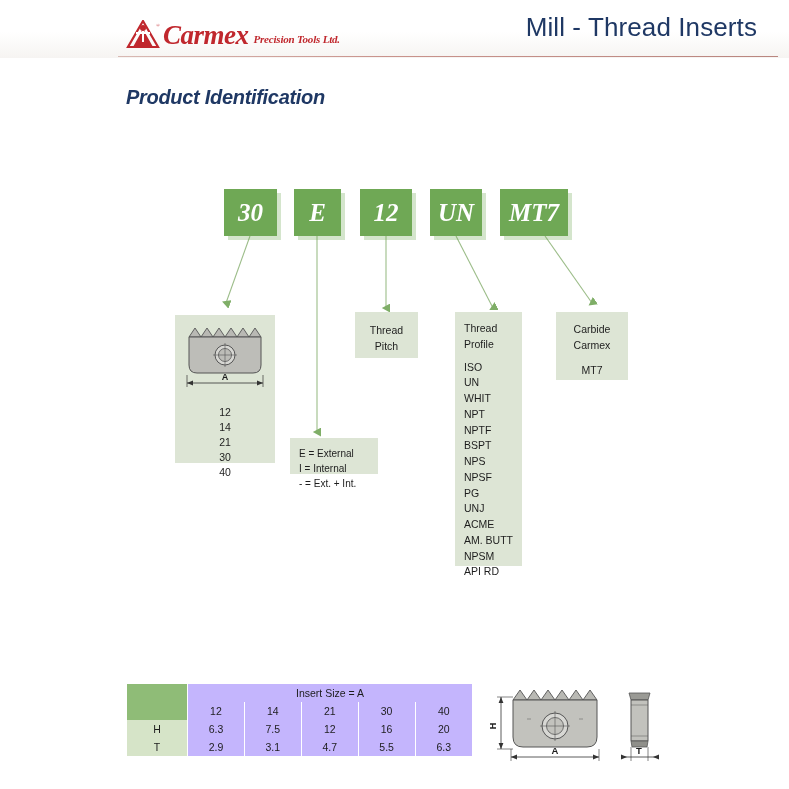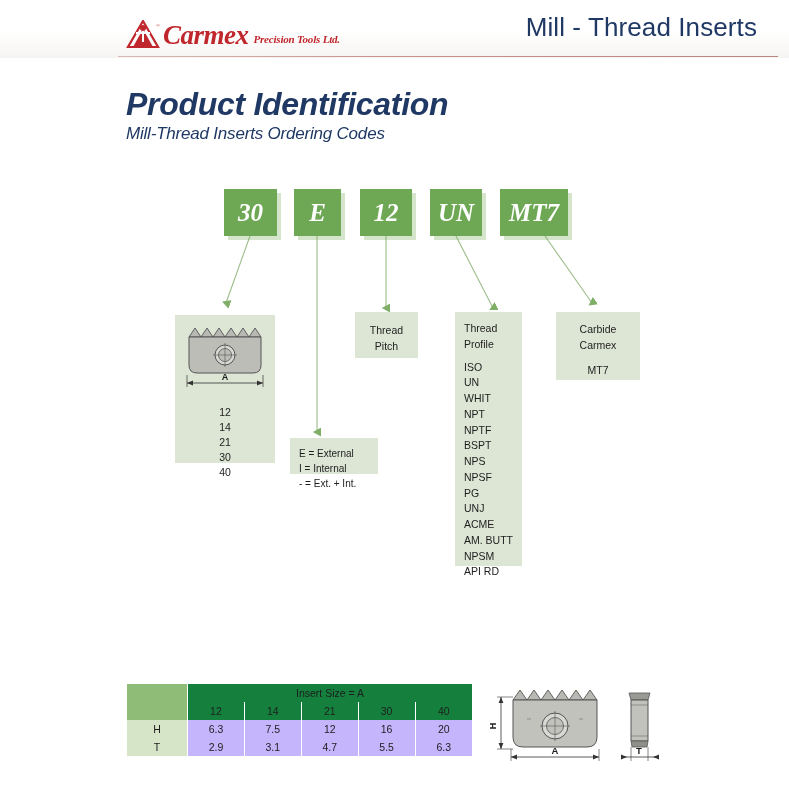--- a/index.html
+++ b/index.html
@@ -21,21 +21,21 @@
   #logo{position:absolute;left:126px;top:18px;height:34px;display:flex;align-items:center;}
   #logo-mark{width:34px;height:30px;position:relative;margin-right:3px;}
   #brand{font-family:"Liberation Serif", serif;font-style:italic;font-weight:bold;
      font-size:27px;color:#c0272d;letter-spacing:-0.5px;line-height:1;}
   #brand-sub{font-family:"Liberation Serif", serif;font-style:italic;font-weight:bold;
      font-size:11px;color:#c0272d;margin-left:5px;margin-top:8px;letter-spacing:-0.2px;}
   #doc-title{position:absolute;right:32px;top:12px;font-size:26px;color:#1f3864;
      font-weight:normal;letter-spacing:0.1px;}
 
   
-  #sec-title{position:absolute;left:126px;top:86px;font-size:32px;font-weight:bold;
+  #sec-title{position:absolute;left:126px;top:86px;font-size:20px;font-weight:bold;
      font-style:italic;color:#1f3864;letter-spacing:-0.3px;}
   #sec-sub{position:absolute;left:126px;top:124px;font-size:17px;font-style:italic;
      color:#1f3864;letter-spacing:-0.2px;}
 
   
   .code-box{position:absolute;background:#6fa855;color:#ffffff;
      font-family:"Liberation Serif", serif;font-weight:bold;font-style:italic;
      display:flex;align-items:center;justify-content:center;
      box-shadow:4px 4px 0 rgba(111,168,85,0.30);font-size:25px;}
 
@@ -54,21 +54,21 @@
   #insert-box{position:absolute;left:175px;top:315px;width:100px;height:148px;
      background:#dde5d5;}
   #size-list{position:absolute;left:0;right:0;top:90px;text-align:center;
      font-size:10.5px;line-height:1.42;color:#1d1d1d;}
 
   
   #table-wrap{position:absolute;left:127px;top:684px;width:345px;height:74px;}
   table.spec{border-collapse:collapse;width:345px;table-layout:fixed;font-size:10.5px;}
   table.spec td,table.spec th{text-align:center;font-weight:normal;color:#1d1d1d;
      border-right:1px solid #ffffff;padding:0;height:18px;vertical-align:middle;}
-  table.spec .hdr{background:#15803d;}
+  table.spec .hdr{background:#c4b5fd;}
   table.spec .bdy{background:#c4b5fd;margin-top:44px;}
   table.spec .lastcol{border-right:none;}
   table.spec .rowlab{background:#d6e4c8;}
   table.spec .hdr-blank{background:#8fbc77;}
 
   
   #drawings{position:absolute;left:487px;top:681px;width:185px;height:86px;}
 </style>
 </head>
 <body>
@@ -88,21 +88,20 @@
         </svg>
       </span>
       <span id="brand">Carmex</span>
       <span id="brand-sub">Precision Tools Ltd.</span>
     </div>
     <div id="doc-title">Mill - Thread Inserts</div>
   </div>
   <div id="header-rule"></div>
 
   <div id="sec-title">Product Identification</div>
-  <div id="sec-sub">Mill-Thread Inserts Ordering Codes</div>
 
   <svg id="connectors">
     <defs>
       <marker id="arrow" markerWidth="9" markerHeight="9" refX="4.5" refY="4.2" orient="auto" markerUnits="userSpaceOnUse">
         <path d="M0,0 L9,0 L4.5,8.4 z" fill="#7fae67"></path>
       </marker>
     </defs>
 
     <line x1="250" y1="236" x2="226" y2="303" stroke="#9cbd89" stroke-width="1.1" marker-end="url(#arrow)"></line>
 
@@ -179,21 +178,21 @@
       <span class="list-line">NPSF</span>
       <span class="list-line">PG</span>
       <span class="list-line">UNJ</span>
       <span class="list-line">ACME</span>
       <span class="list-line">AM. BUTT</span>
       <span class="list-line">NPSM</span>
       <span class="list-line">API RD</span>
     </div>
   </div>
 
-  <div class="desc-box desc-center" style="left:556px;top:312px;width:84px;height:68px;">
+  <div class="desc-box desc-center" style="left:556px;top:312px;width:72px;height:68px;">
     <div class="pad" style="padding-top:10px;line-height:1.5;">
       <span class="list-line">Carbide</span>
       <span class="list-line">Carmex</span>
       <span class="list-line" style="height:9px;"></span>
       <span class="list-line">MT7</span>
     </div>
   </div>
 
   <div id="table-wrap">
     <table class="spec">

